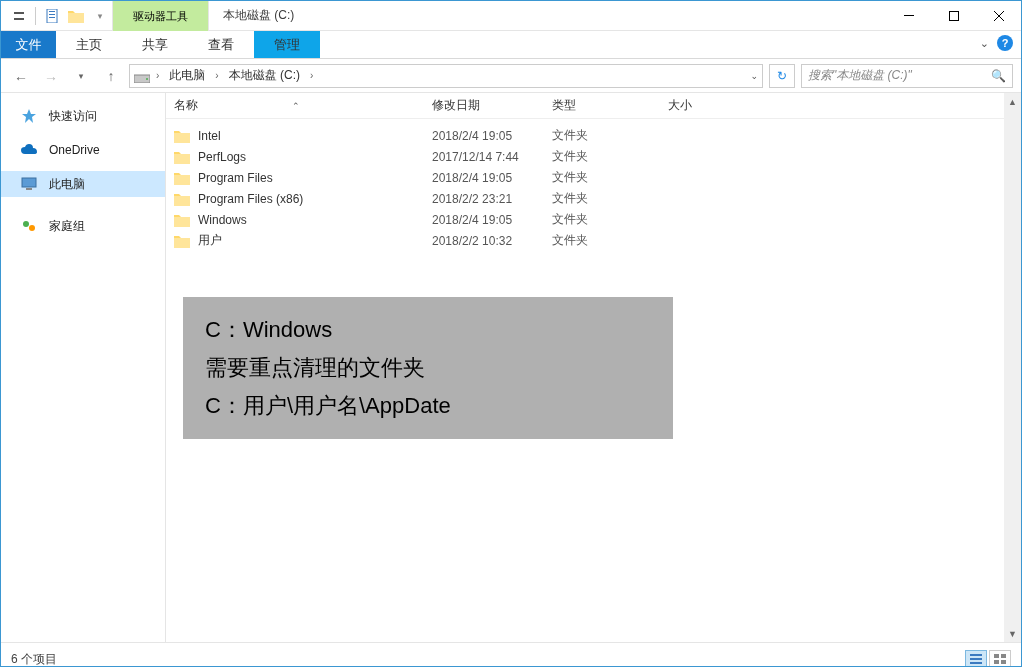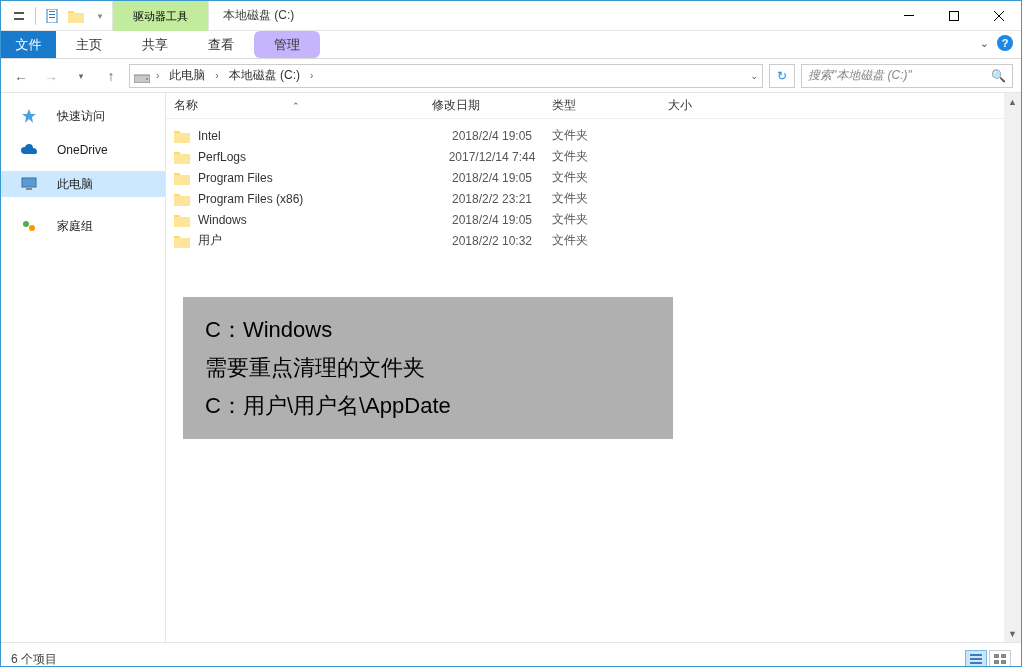--- a/index.html
+++ b/index.html
@@ -14,21 +14,21 @@
   .tab-context { background: #c3eb9e; height: 30px; display: flex; flex-direction: column; align-items: center; justify-content: center; padding: 0 20px; font-size: 11px; border-right: 1px solid #e5e5e5; }
   .window-title { display: flex; align-items: center; padding-left: 14px; color: #3b3b3b; font-size: 12px; }
   .spacer { flex: 1; }
   .win-controls { display: flex; }
   .win-btn { width: 45px; height: 30px; display: flex; align-items: center; justify-content: center; color: #222; font-size: 13px; }
 
   
   .ribbon { height: 28px; display: flex; align-items: stretch; border-bottom: 1px solid #d9d9d9; position: relative; }
   .ribbon-file { background: #1979ca; color: #fff; display: flex; align-items: center; justify-content: center; width: 55px; font-size: 13px; }
   .ribbon-tab { display: flex; align-items: center; justify-content: center; padding: 0 20px; color: #333; font-size: 13px; }
-  .ribbon-tab.context { background: #c4b5fd; border-radius: 6px; }
+  .ribbon-tab.context { background: #0ea5e9; }
   .ribbon-right { position: absolute; right: 8px; top: 4px; display: flex; align-items: center; gap: 8px; }
   .chev-down { font-size: 11px; color: #555; }
   .help-icon { width: 16px; height: 16px; border-radius: 50%; background: #1e88e5; color: #fff; font-size: 11px; display: flex; align-items: center; justify-content: center; font-weight: bold; }
 
   
   .navbar { height: 34px; display: flex; align-items: center; padding: 4px 8px; border-bottom: 1px solid #e5e5e5; gap: 6px; }
   .nav-btn { width: 24px; height: 24px; display: flex; align-items: center; justify-content: center; color: #666; font-size: 14px; }
   .nav-btn.disabled { color: #bbb; }
   .address { flex: 1; height: 24px; border: 1px solid #ccc; display: flex; align-items: center; padding: 0 4px; color: #333; gap: 4px; }
   .addr-icon { display: flex; align-items: center; }
@@ -36,37 +36,37 @@
   .addr-arrow { color: #666; font-size: 10px; padding: 0 2px; }
   .addr-dd { margin-left: auto; color: #555; }
   .refresh { width: 26px; height: 24px; border: 1px solid #ccc; display: flex; align-items: center; justify-content: center; color: #1e88e5; }
   .search { width: 212px; height: 24px; border: 1px solid #ccc; display: flex; align-items: center; padding: 0 6px; color: #888; font-style: italic; justify-content: space-between; }
   .search span:last-child { font-style: normal; color: #666; }
 
   
   .main { display: flex; height: calc(100% - 30px - 28px - 34px - 24px); }
   .sidebar { width: 165px; padding-top: 10px; border-right: 1px solid #e5e5e5; position: relative; }
   .sidebar::before { content: ""; position: absolute; right: 0; top: 0; bottom: 0; width: 1px; background: transparent; }
-  .tree-item { display: flex; align-items: center; height: 26px; padding-left: 20px; gap: 20px; color: #222; }
+  .tree-item { display: flex; align-items: center; height: 26px; padding-left: 20px; gap: 12px; color: #222; }
   .tree-item.selected { background: #cce8ff; }
   .tree-icon { width: 16px; height: 16px; display: flex; align-items: center; justify-content: center; }
 
   .content { flex: 1; position: relative; overflow: hidden; }
   .columns { display: flex; height: 26px; border-bottom: 1px solid #eee; padding-left: 8px; align-items: center; color: #333; }
   .col { display: flex; align-items: center; gap: 14px; }
   .col-name { width: 258px; }
   .col-date { width: 120px; }
   .col-type { width: 116px; }
   .col-size { width: 80px; }
   .sort-arrow { font-size: 9px; color: #555; margin-left: 80px; }
 
   .files { padding-top: 6px; }
   .file-row { display: flex; align-items: center; height: 21px; padding-left: 8px; color: #333; }
   .file-name { width: 258px; display: flex; align-items: center; gap: 8px; }
-  .file-date { width: 120px; color: #555; text-align: center; }
+  .file-date { width: 120px; color: #555; }
   .file-type { width: 116px; color: #555; }
   .file-size { width: 80px; }
 
   .folder-svg { width: 16px; height: 14px; }
 
   .annotation { position: absolute; left: 182px; top: 296px; background: #b0b0b0; padding: 14px 22px; font-size: 22px; line-height: 38px; color: #000; font-family: "Microsoft YaHei", sans-serif; width: 490px; }
 
   
   .statusbar { height: 24px; border-top: 1px solid #e5e5e5; display: flex; align-items: center; padding: 16px 10px; color: #444; justify-content: space-between; }
   .view-btns { display: flex; gap: 2px; }

